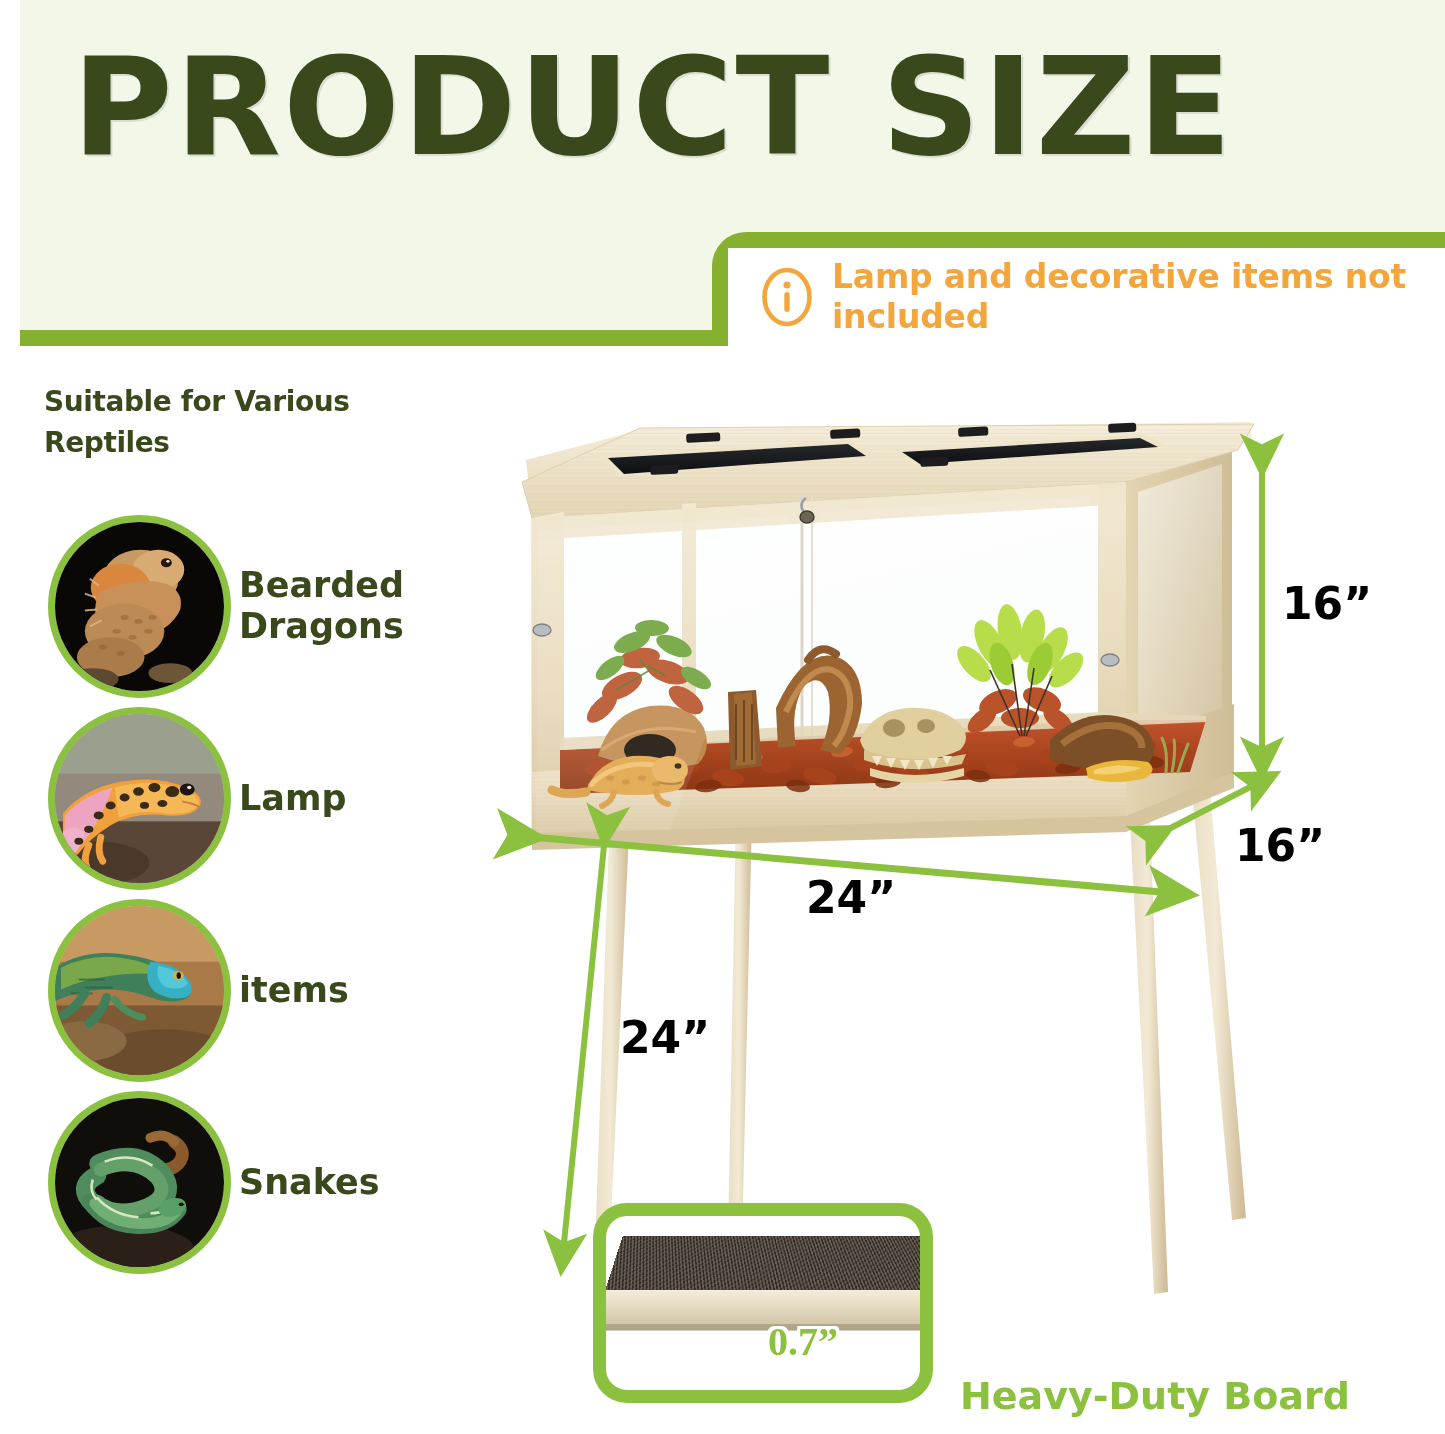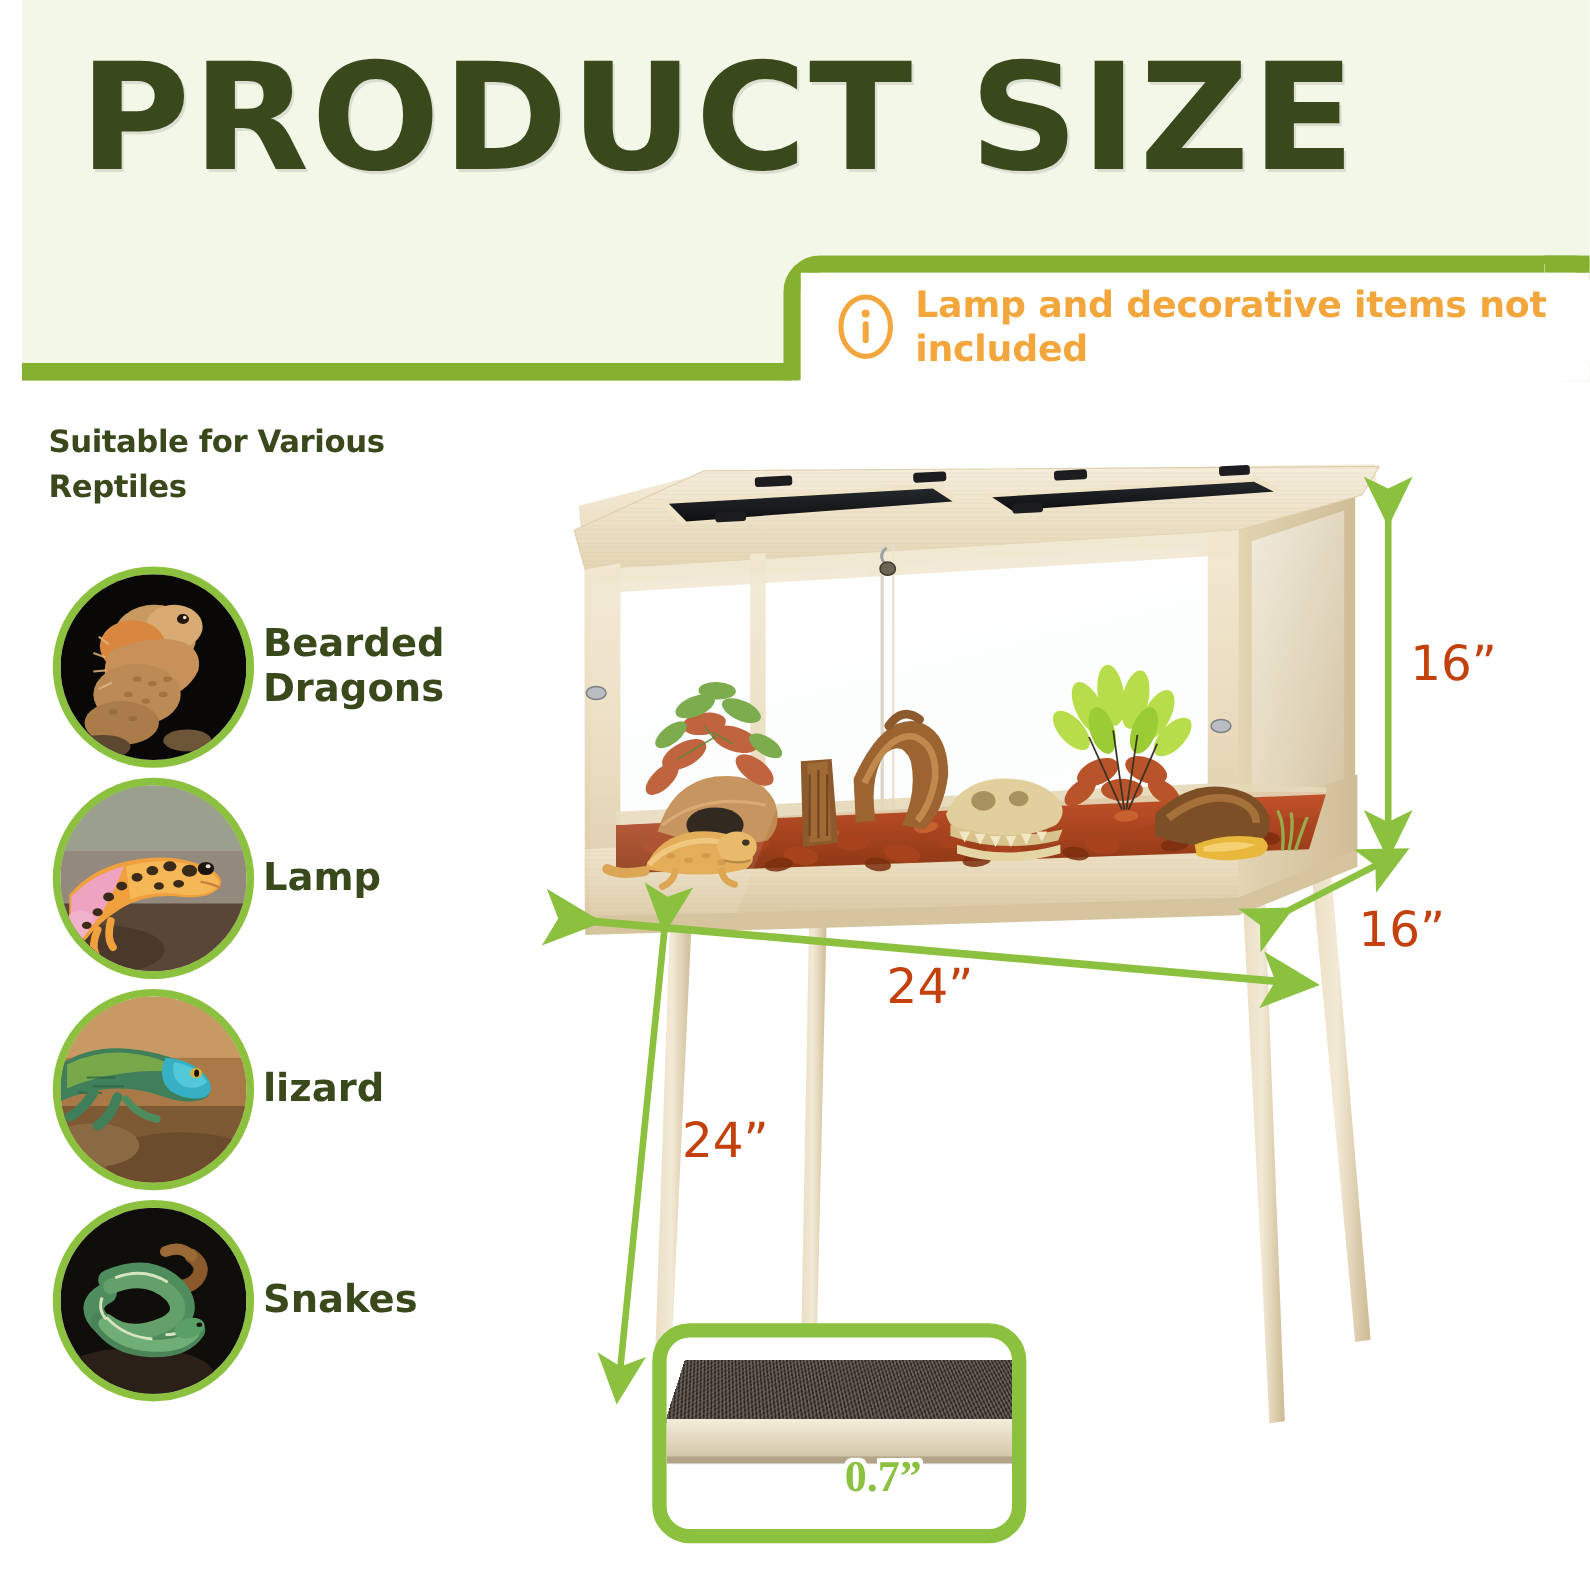--- a/index.html
+++ b/index.html
@@ -99,21 +99,21 @@
   
   .art{position:absolute;inset:0;}
 
   
   .product{
     position:absolute;left:470px;top:420px;width:800px;height:900px;
   }
 
   
   .dim{
-    position:absolute;font-weight:normal;color:#c2410c;
+    position:absolute;font-weight:bold;color:#000000;
     font-family:"DejaVu Sans", sans-serif;
     font-size:44px;letter-spacing:0px;
   }
   .dim-h16{left:1262px;top:578px;}
   .dim-d16{left:1215px;top:820px;}
   .dim-w24{left:786px;top:872px;}
   .dim-l24{left:600px;top:1012px;}
   .dim-07{
     position:absolute;left:748px;top:1318px;
     font-weight:bold;color:#8cc03f;font-size:40px;
@@ -268,21 +268,21 @@
           <ellipse cx="124.5" cy="70" rx="2.2" ry="3.4" fill="#15100a"></ellipse>
           <g stroke="#2c6244" stroke-width="2" fill="none" opacity=".7">
             <path d="M24 74 h26"></path>
               <path d="M30 82 h28"></path>
               <path d="M16 88 h22"></path>
           </g>
           <path d="M52 92 q-6 18 -18 26 M30 88 q-10 16 -22 22" stroke="#3f7f5a" stroke-width="9" fill="none" stroke-linecap="round"></path>
           <path d="M60 94 q10 14 28 18" stroke="#4e8c5e" stroke-width="7" fill="none" stroke-linecap="round"></path>
         </svg>
       </div>
-      <div class="reptile-label">lizard</div>
+      <div class="reptile-label">items</div>
     </div>
 
     <div class="reptile-item">
       <div class="reptile-thumb">
         <svg class="art" viewBox="0 0 170 170" preserveAspectRatio="xMidYMid slice">
           <rect width="170" height="170" fill="#100e0b"></rect>
           <ellipse cx="70" cy="152" rx="70" ry="24" fill="#2a2018"></ellipse>
           <path d="M120 44 q14 10 4 22 q-10 10 -26 4" fill="none" stroke="#8a5a2c" stroke-width="13" stroke-linecap="round"></path>
           <g fill="none" stroke="#4f8c5e" stroke-width="19" stroke-linecap="round">
             <path d="M44 66 q38 -16 62 8 q18 22 -8 36 q-34 16 -58 -2 q-20 -18 2 -30"></path>
@@ -592,14 +592,15 @@
   <div class="dim dim-d16">16”</div>
   <div class="dim dim-w24">24”</div>
   <div class="dim dim-l24">24”</div>
 
   <div class="board-frame">
     <div class="board-mesh"></div>
     <div class="board-edge"></div>
     <div class="board-edge-shade"></div>
   </div>
   <div class="dim-07">0.7”</div>
+  <div class="board-label">Heavy-Duty Board</div>
 
 </div>
 
 </body></html>

